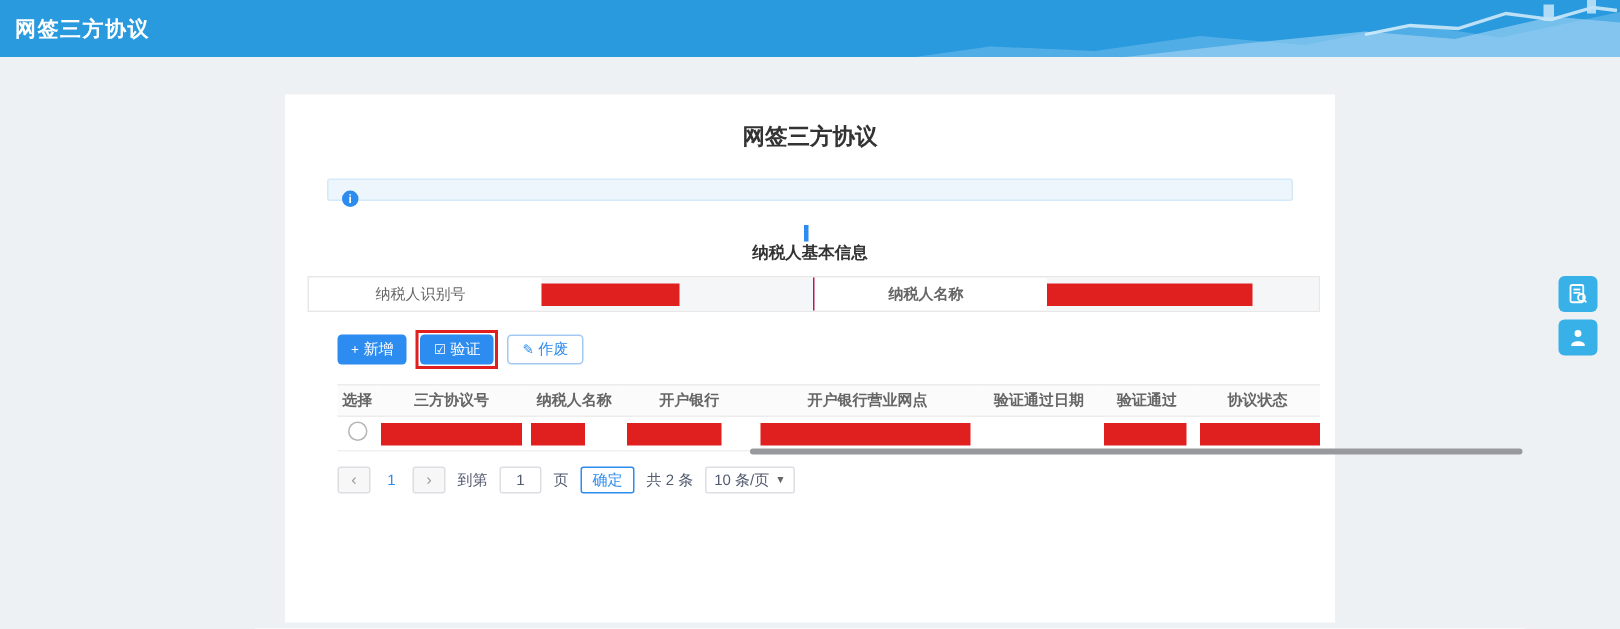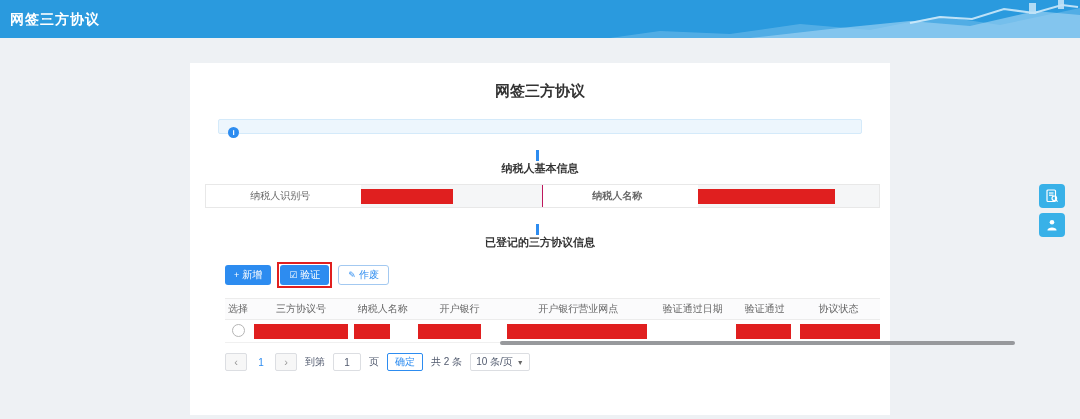--- a/index.html
+++ b/index.html
@@ -41,21 +41,21 @@
   .btn-row{margin:12px 15px 0 35px;display:flex;align-items:center;gap:6px;}
   .btn{height:20px;font-size:10px;border-radius:3px;display:inline-flex;align-items:center;gap:3px;padding:0 9px;border:none;cursor:pointer;font-family:inherit;}
   .btn-primary{background:#2d8cf0;color:#ffffff;}
   .btn-outline{background:#ffffff;border:1px solid #a3c9f1;color:#2d8cf0;}
   .annotation{border:2px solid #e01f1f;display:inline-flex;padding:1px;line-height:0;}
   .btn-ic{font-size:9px;line-height:1;}
   
   .table-wrap{margin:10px 10px 0 35px;position:relative;}
   table{width:100%;border-collapse:collapse;table-layout:fixed;font-size:10px;color:#555;}
   thead th{
-    height:20px;font-weight:normal;color:#666;background:#fbfbfc;
+    height:20px;font-weight:bold;color:#666;background:#fbfbfc;
     border-top:1px solid #ececec;border-bottom:1px solid #ececec;text-align:center;padding:0;
   }
   tbody td{height:22px;border-bottom:1px solid #f0f0f0;text-align:center;padding:0;vertical-align:middle;}
   .rb{height:15px;background:#e01f1f;margin-left:3px;}
   .rb.toedge{margin-right:0;}
   .radio{width:11px;height:11px;border:1px solid #b5b5b5;border-radius:50%;display:inline-block;background:#fff;cursor:pointer;}
   .cb-annotation{border:2px solid #e01f1f;display:inline-block;line-height:0;padding:0;}
   .checkbox{width:10px;height:10px;border:1px solid #aaa;background:#fff;display:inline-block;cursor:pointer;}
   .hscrollbar{position:absolute;left:275px;bottom:-2px;width:515px;height:4px;background:#97999c;border-radius:2px;cursor:pointer;}
   
@@ -106,24 +106,20 @@
       </div>
     </div>
     <div class="info-cell">
       <div class="info-label">纳税人名称</div>
       <div class="info-value">
         <div class="red-block" style="width:137px;"></div>
       </div>
     </div>
   </div>
 
-  <div class="section-title">
-    <span class="bar"></span>
-    <span>已登记的三方协议信息</span>
-  </div>
 
   <div class="btn-row">
     <button class="btn btn-primary">
       <span class="btn-ic">+</span>
       <span>新增</span>
     </button>
     <span class="annotation">
       <button class="btn btn-primary">
         <span class="btn-ic">☑</span>
         <span>验证</span>

